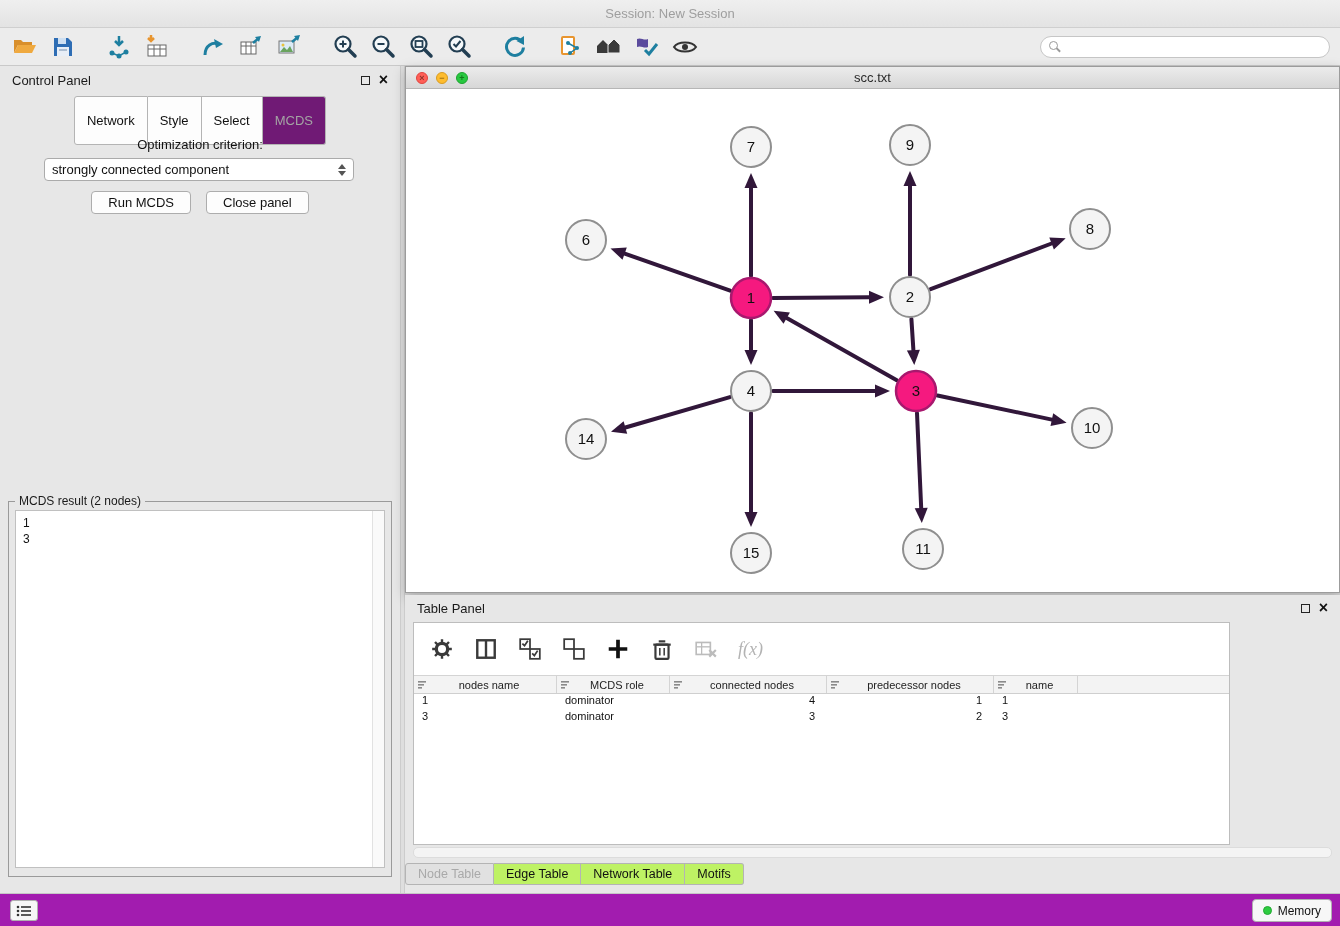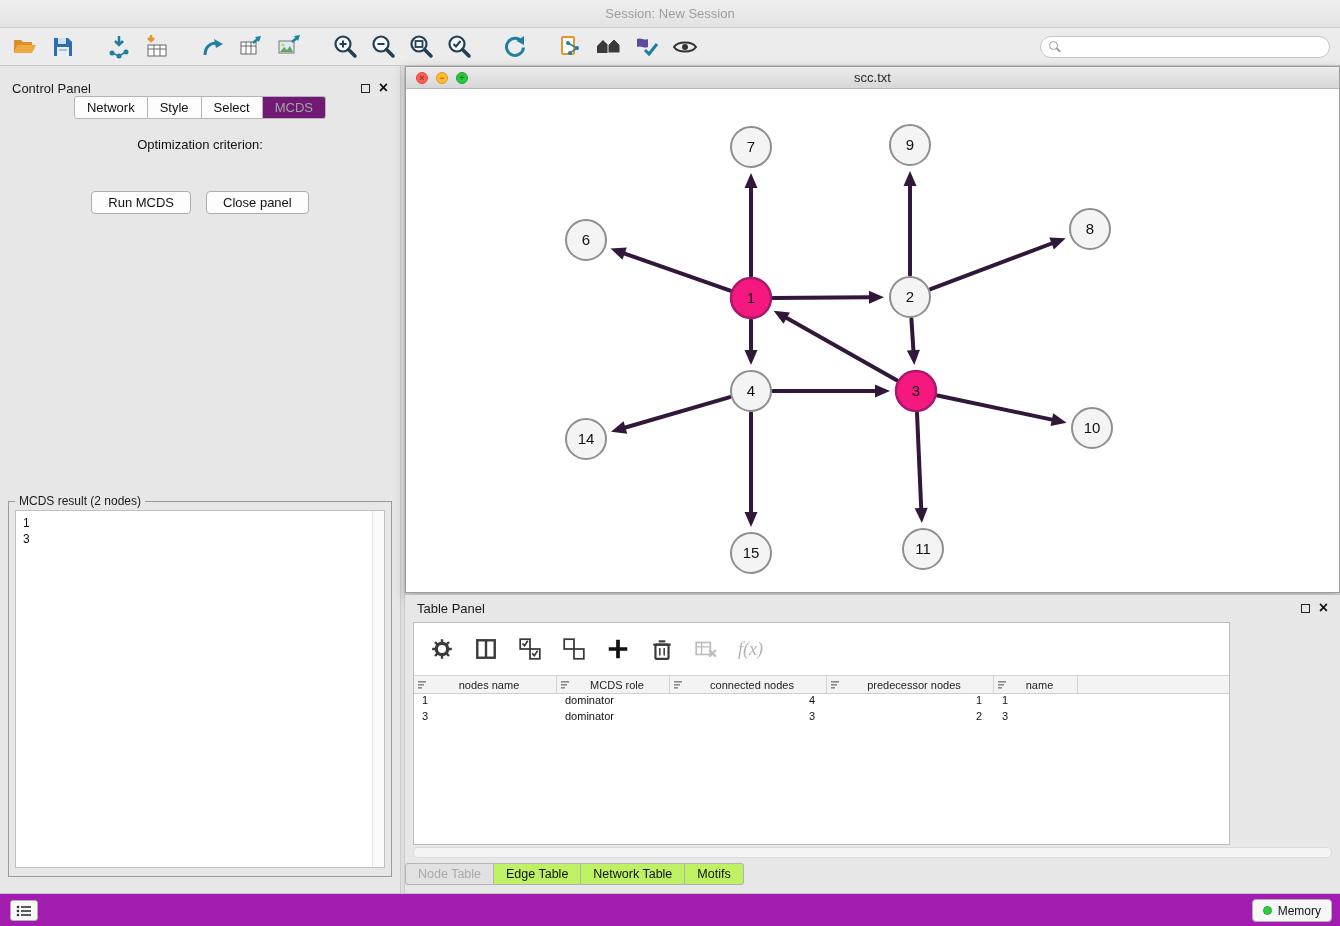--- a/index.html
+++ b/index.html
@@ -27,27 +27,27 @@
     font-family:"Liberation Sans", sans-serif; }
   .search-mag { position:absolute; left:9px; top:5px; width:12px; height:12px; }
   .search-mag::before { content:""; position:absolute; width:7px; height:7px;
     border:1.5px solid #9a9a9a; border-radius:50%; }
   .search-mag::after { content:""; position:absolute; left:7px; top:8px; width:5px;
     height:1.5px; background:#9a9a9a; transform:rotate(45deg); }
 
   
   .control-panel { position:absolute; left:0; top:66px; width:400px; height:827px;
     background:#e7e7e7; }
-  .cp-header { position:absolute; top:8px; left:0; right:0; height:28px; display:flex;
+  .cp-header { position:absolute; top:0; left:0; right:0; height:28px; display:flex;
     align-items:center; padding:0 12px; font-size:13px; color:#1a1a1a; }
   .win-icons { margin-left:auto; display:flex; gap:9px; align-items:center; }
   .win-float { width:9px; height:9px; border:1.5px solid #222; cursor:pointer; }
   .win-close { font-size:16px; font-weight:bold; color:#111; line-height:1; cursor:pointer; }
   .cp-tabs { position:absolute; top:30px; left:0; right:0; display:flex; justify-content:center; }
-  .cp-tab { font-size:13px; padding:3px 12px; background:#fdfdfd; border:1px solid #b4b4b4;
+  .cp-tab { font-size:13px; padding:16px 12px; background:#fdfdfd; border:1px solid #b4b4b4;
     border-left:none; cursor:pointer; color:#111; }
   .cp-tab:first-child { border-left:1px solid #b4b4b4; border-radius:3px 0 0 3px; }
   .cp-tab:last-child { border-radius:0 3px 3px 0; }
   .cp-tab.selected { background:#701a75; color:#a4a4a4; }
   .opt-label { position:absolute; top:71px; left:0; right:0; text-align:center;
     font-size:13px; color:#111; }
   .select-box { position:absolute; left:44px; top:92px; width:310px; height:23px;
     background:#fff; border:1px solid #ababab; border-radius:4px; display:flex;
     align-items:center; padding:0 7px; font-size:13px; cursor:pointer; color:#111; }
   .stepper { margin-left:auto; display:flex; flex-direction:column; gap:2px; }
@@ -278,20 +278,27 @@
         <span class="win-close">×</span>
       </span>
     </div>
     <div class="cp-tabs">
       <div class="cp-tab">Network</div>
       <div class="cp-tab">Style</div>
       <div class="cp-tab">Select</div>
       <div class="cp-tab selected">MCDS</div>
     </div>
     <div class="opt-label">Optimization criterion:</div>
+    <div class="select-box">
+      <span>strongly connected component</span>
+      <span class="stepper">
+          <i class="up"></i>
+          <i class="dn"></i>
+        </span>
+    </div>
     <div class="btn-row">
       <button class="mac-btn">Run MCDS</button>
       <button class="mac-btn">Close panel</button>
     </div>
     <fieldset class="result-box">
       <legend>MCDS result (2 nodes)</legend>
       <div class="result-area">
         <div class="result-text">1
 3</div>
         <div class="result-scrollbar"></div>

